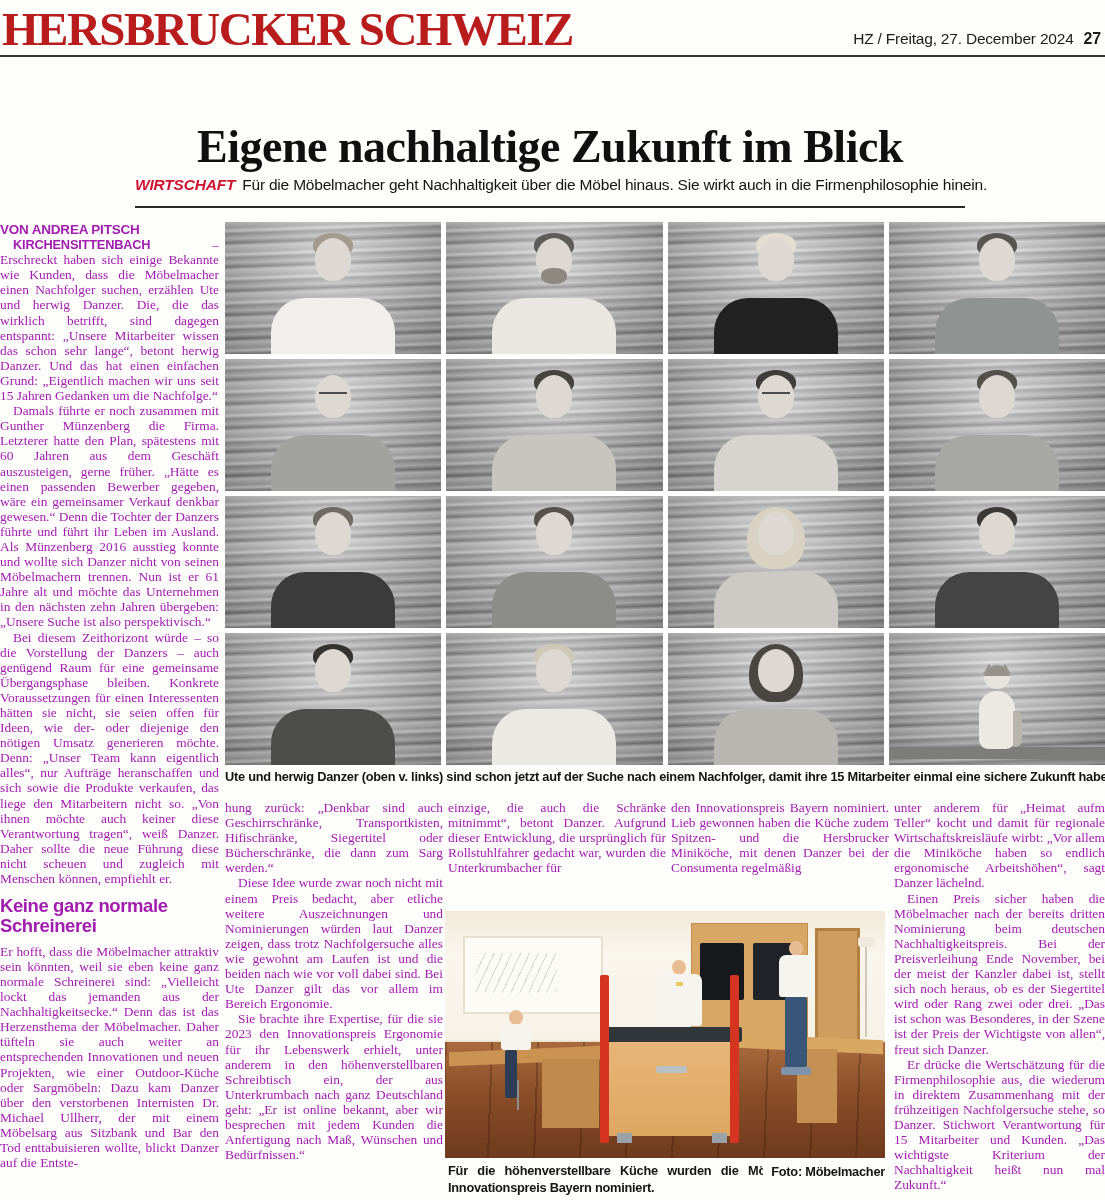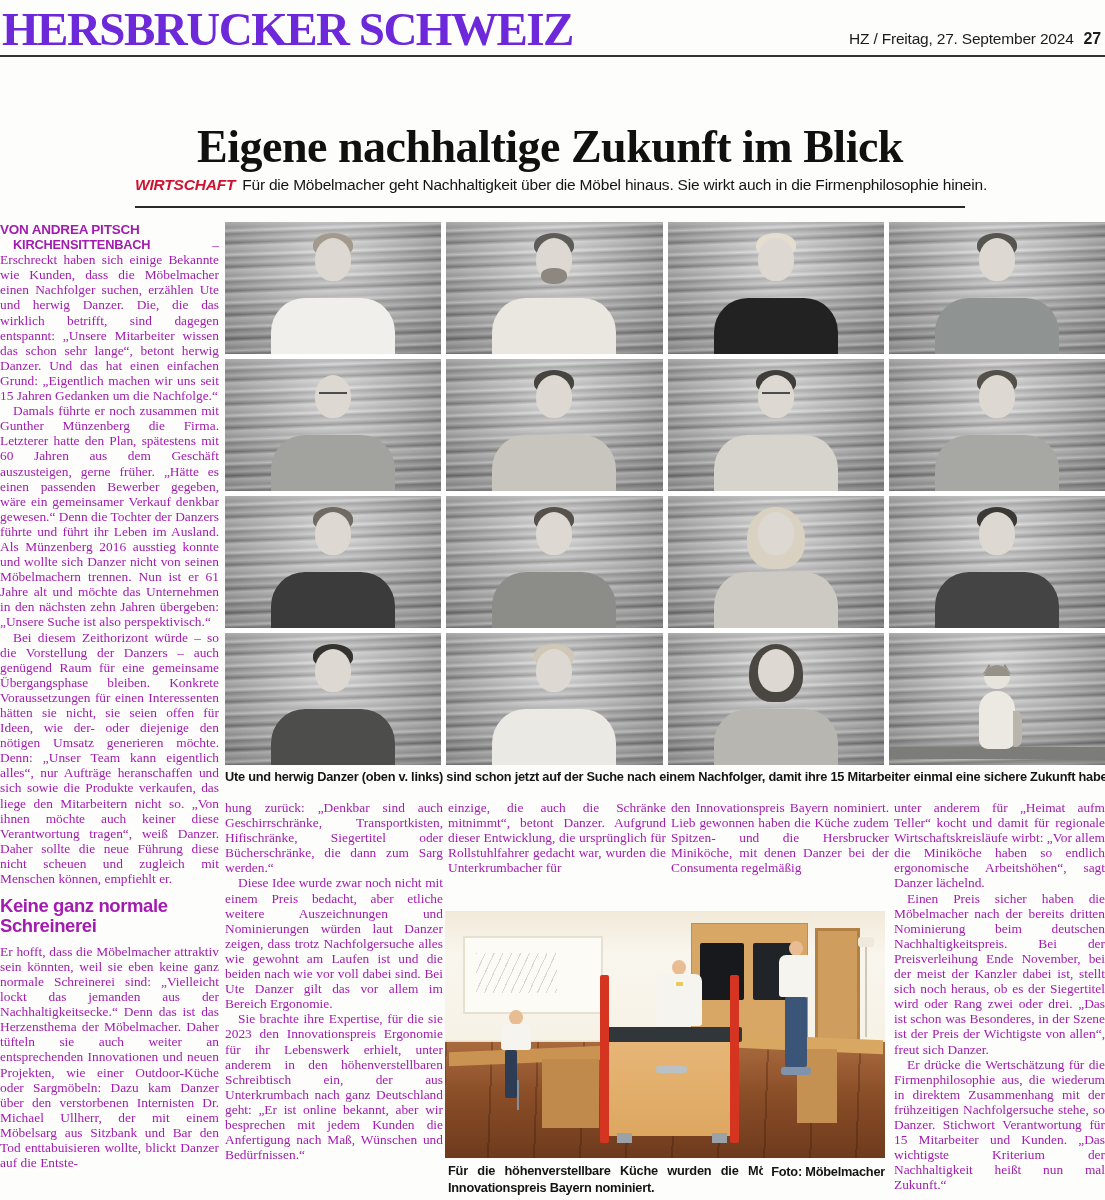--- a/index.html
+++ b/index.html
@@ -4,21 +4,21 @@
 <style>
   html,body{margin:0;padding:0;}
   body{
     width:1105px;height:1200px;position:relative;background:#fdfdfc;
     font-family:"Liberation Serif",serif;color:#151515;overflow:hidden;
   }
   
   .masthead-title{
     position:absolute;left:2px;top:2px;
     font-family:"Liberation Serif",serif;font-weight:700;
-    font-size:47px;letter-spacing:-1.5px;color:#6d28d9;white-space:nowrap;
+    font-size:47px;letter-spacing:-1.5px;color:#b91c1c;white-space:nowrap;
   }
   .dateline{
     position:absolute;right:4px;top:30px;
     font-family:"Liberation Sans",sans-serif;font-size:15.5px;color:#1c1c1c;
     letter-spacing:-0.2px;
   }
   .dateline .pagenum{font-weight:700;margin-left:10px;font-size:16px;}
   .masthead-rule{position:absolute;left:0;top:55px;width:1105px;height:2px;background:#343434;}
 
   
@@ -188,21 +188,21 @@
   .p-right .k-head{left:16px;top:0;}
   .p-right .k-shirt{left:6px;top:14px;width:36px;height:42px;}
   .p-right .k-legs{left:12px;top:56px;width:22px;height:70px;background:#3a5577;}
   .p-right .k-shoes{position:absolute;left:8px;top:126px;width:30px;height:8px;background:#7f93ad;border-radius:3px;}
 </style>
 </head>
 <body>
 
 <div class="masthead-title">HERSBRUCKER SCHWEIZ</div>
 <div class="dateline">
-  <span>HZ / Freitag, 27. September 2024</span><span class="pagenum">27</span>
+  <span>HZ / Freitag, 27. December 2024</span><span class="pagenum">27</span>
 </div>
 <div class="masthead-rule"></div>
 
 <h1 class="headline">Eigene nachhaltige Zukunft im Blick</h1>
 <div class="kicker">
   <span class="kicker-label">WIRTSCHAFT</span><span>Für die Möbelmacher geht Nachhaltigkeit über die Möbel hinaus. Sie wirkt auch in die Firmenphilosophie hinein.</span>
 </div>
 <div class="kicker-rule"></div>
 
 <div class="col" id="col1">

